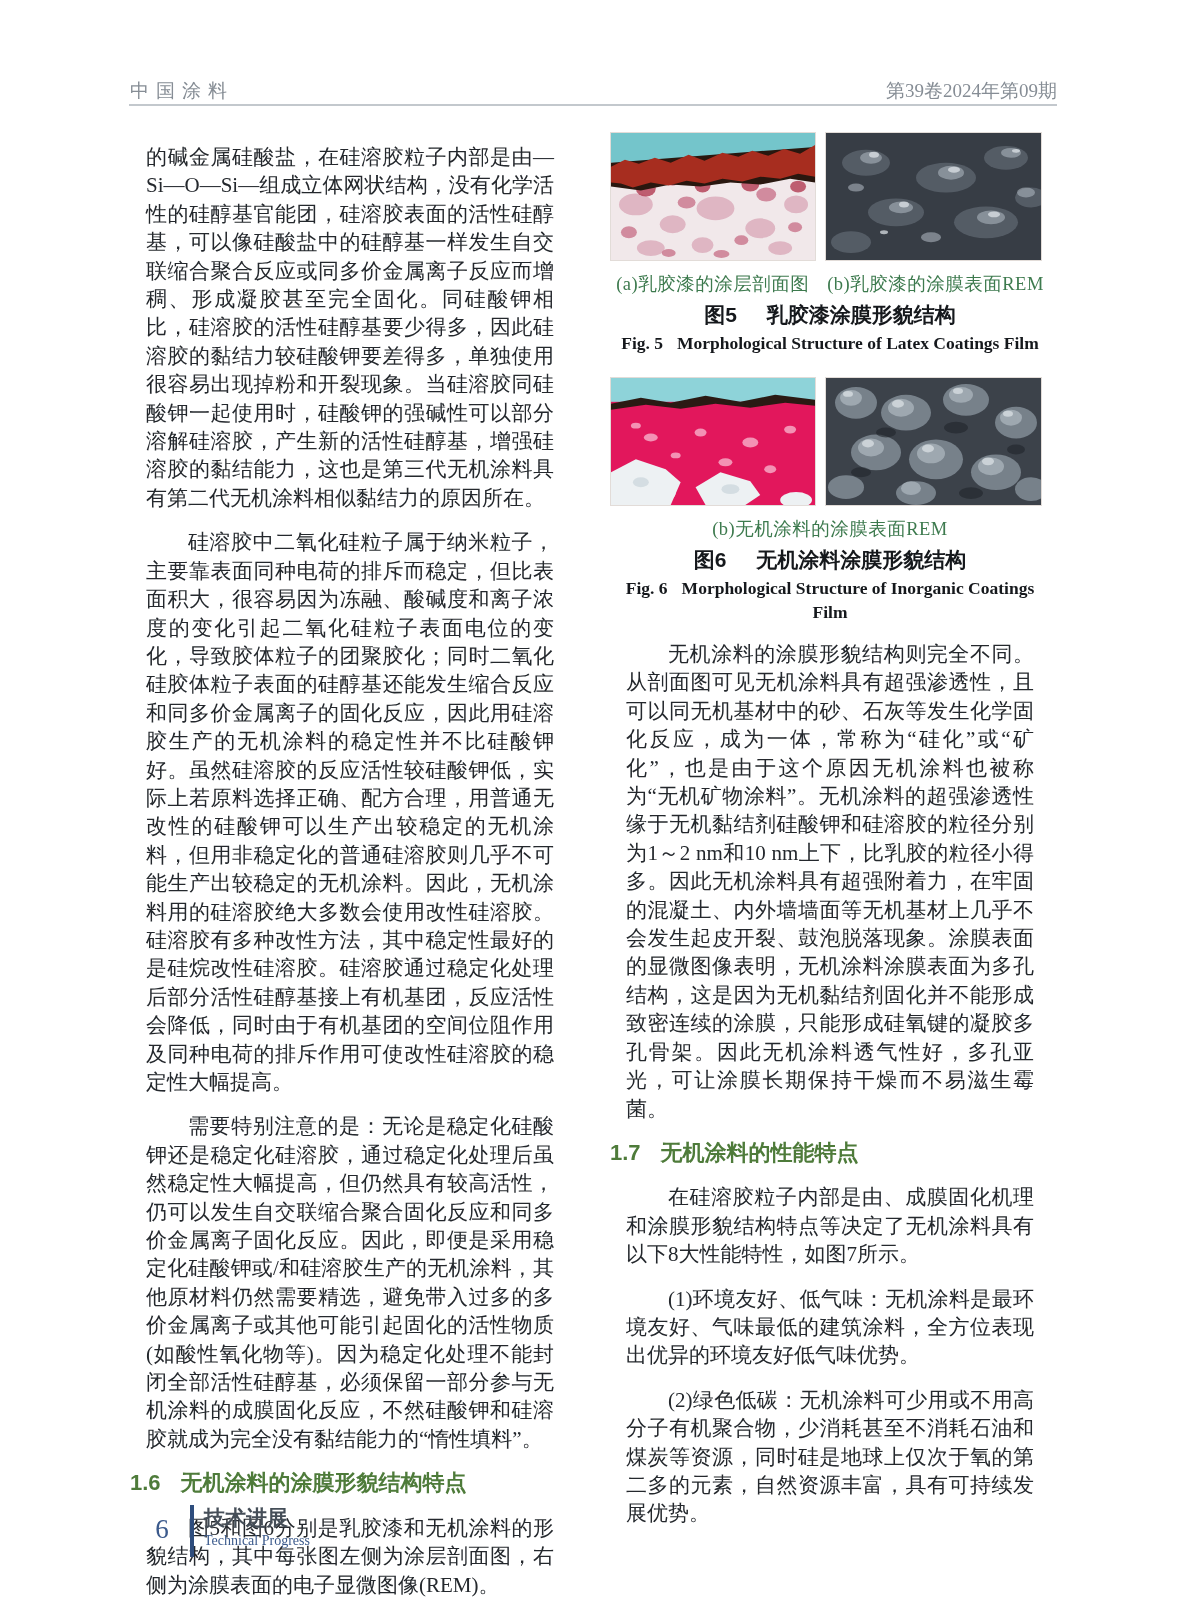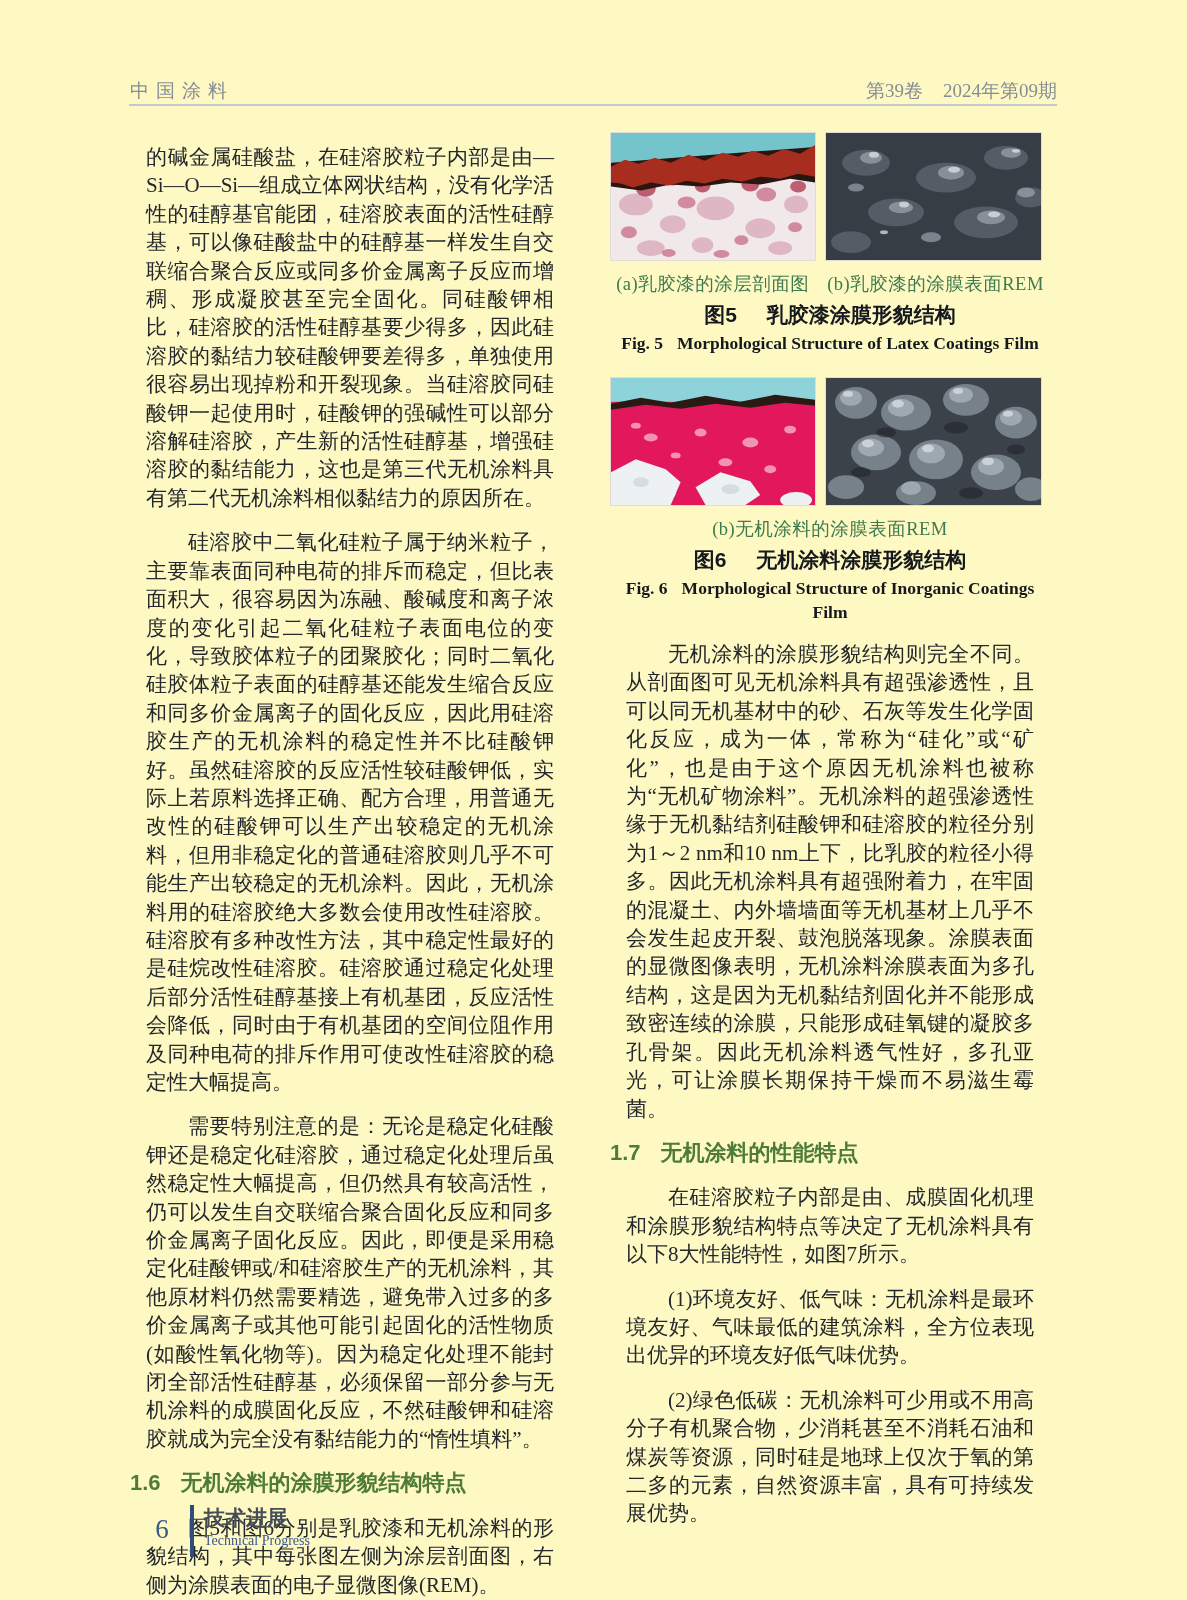--- a/index.html
+++ b/index.html
@@ -1,29 +1,29 @@
 <!DOCTYPE html>
 <html><head>
 <meta charset="utf-8">
 <style>
   html,body{margin:0;padding:0;background:#e8e8e8;}
   .page{
     position:relative; width:1187px; height:1600px; margin:0 auto;
-    background:#fef9c3; overflow:hidden;
+    background:#ffffff; overflow:hidden;
     font-family:"Liberation Serif","DejaVu Serif",serif;
     color:#24282d;
   }
   
   .hdr-journal{
     position:absolute; left:130px; top:78px;
     font-size:19px; color:#868d95; letter-spacing:7px;
   }
   .hdr-issue{
     position:absolute; right:130px; top:78px;
-    font-size:19px; color:#868d95; display:flex; gap:20px;
+    font-size:19px; color:#868d95; display:flex; 
   }
   .hdr-rule{
     position:absolute; left:129px; top:104px; width:928px; height:2px;
     background:#c3c8cd; border:none;
   }
   
   .col{position:absolute; top:127px; width:440px;}
   .col-left{left:130px;}
   .col-right{left:610px;}
   .para{

